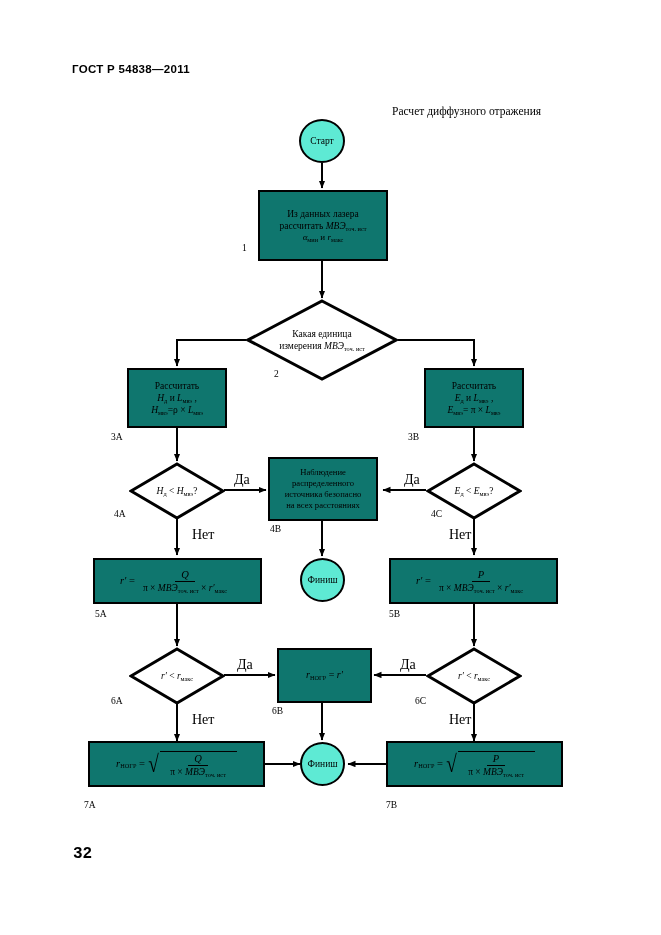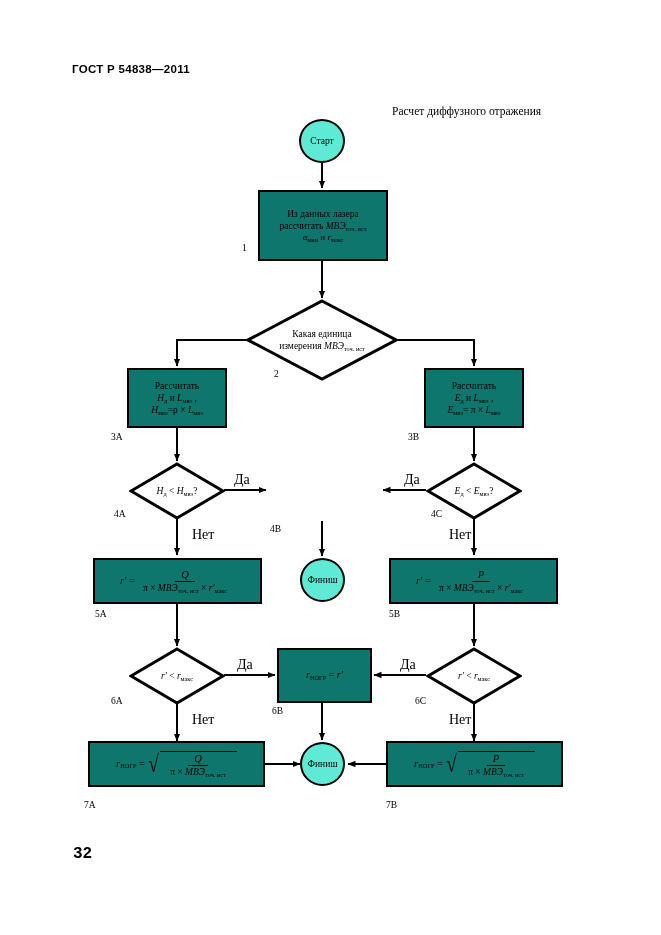--- a/index.html
+++ b/index.html
@@ -265,20 +265,26 @@
       <polygon points="48,2 94,29 48,56 2,29" fill="#fff" stroke="#000" stroke-width="3"></polygon>
     </svg>
     <div class="diamond-label">
       <div><span class="it">H</span><sub class="sb">д</sub><span> &lt; </span><span class="it">H</span><sub class="sb">мвэ</sub><span>?</span></div>
     </div>
   </div>
   <div class="tag" style="left:114px; top:509px;">4А</div>
   <div class="edge-label" style="left:234px; top:472px;">Да</div>
   <div class="edge-label" style="left:192px; top:527px;">Нет</div>
 
+  <div class="node proc" style="left:268px; top:457px; width:110px; height:64px; flex-direction:column; font-size:8.6px;">
+    <div>Наблюдение</div>
+    <div>распределенного</div>
+    <div>источника безопасно</div>
+    <div>на всех расстояниях</div>
+  </div>
   <div class="tag" style="left:270px; top:524px;">4В</div>
 
   <div class="diamond-wrap" style="left:426px; top:462px; width:96px; height:58px;">
     <svg width="96" height="58">
       <polygon points="48,2 94,29 48,56 2,29" fill="#fff" stroke="#000" stroke-width="3"></polygon>
     </svg>
     <div class="diamond-label">
       <div><span class="it">E</span><sub class="sb">д</sub><span> &lt; </span><span class="it">E</span><sub class="sb">мвэ</sub><span>?</span></div>
     </div>
   </div>

